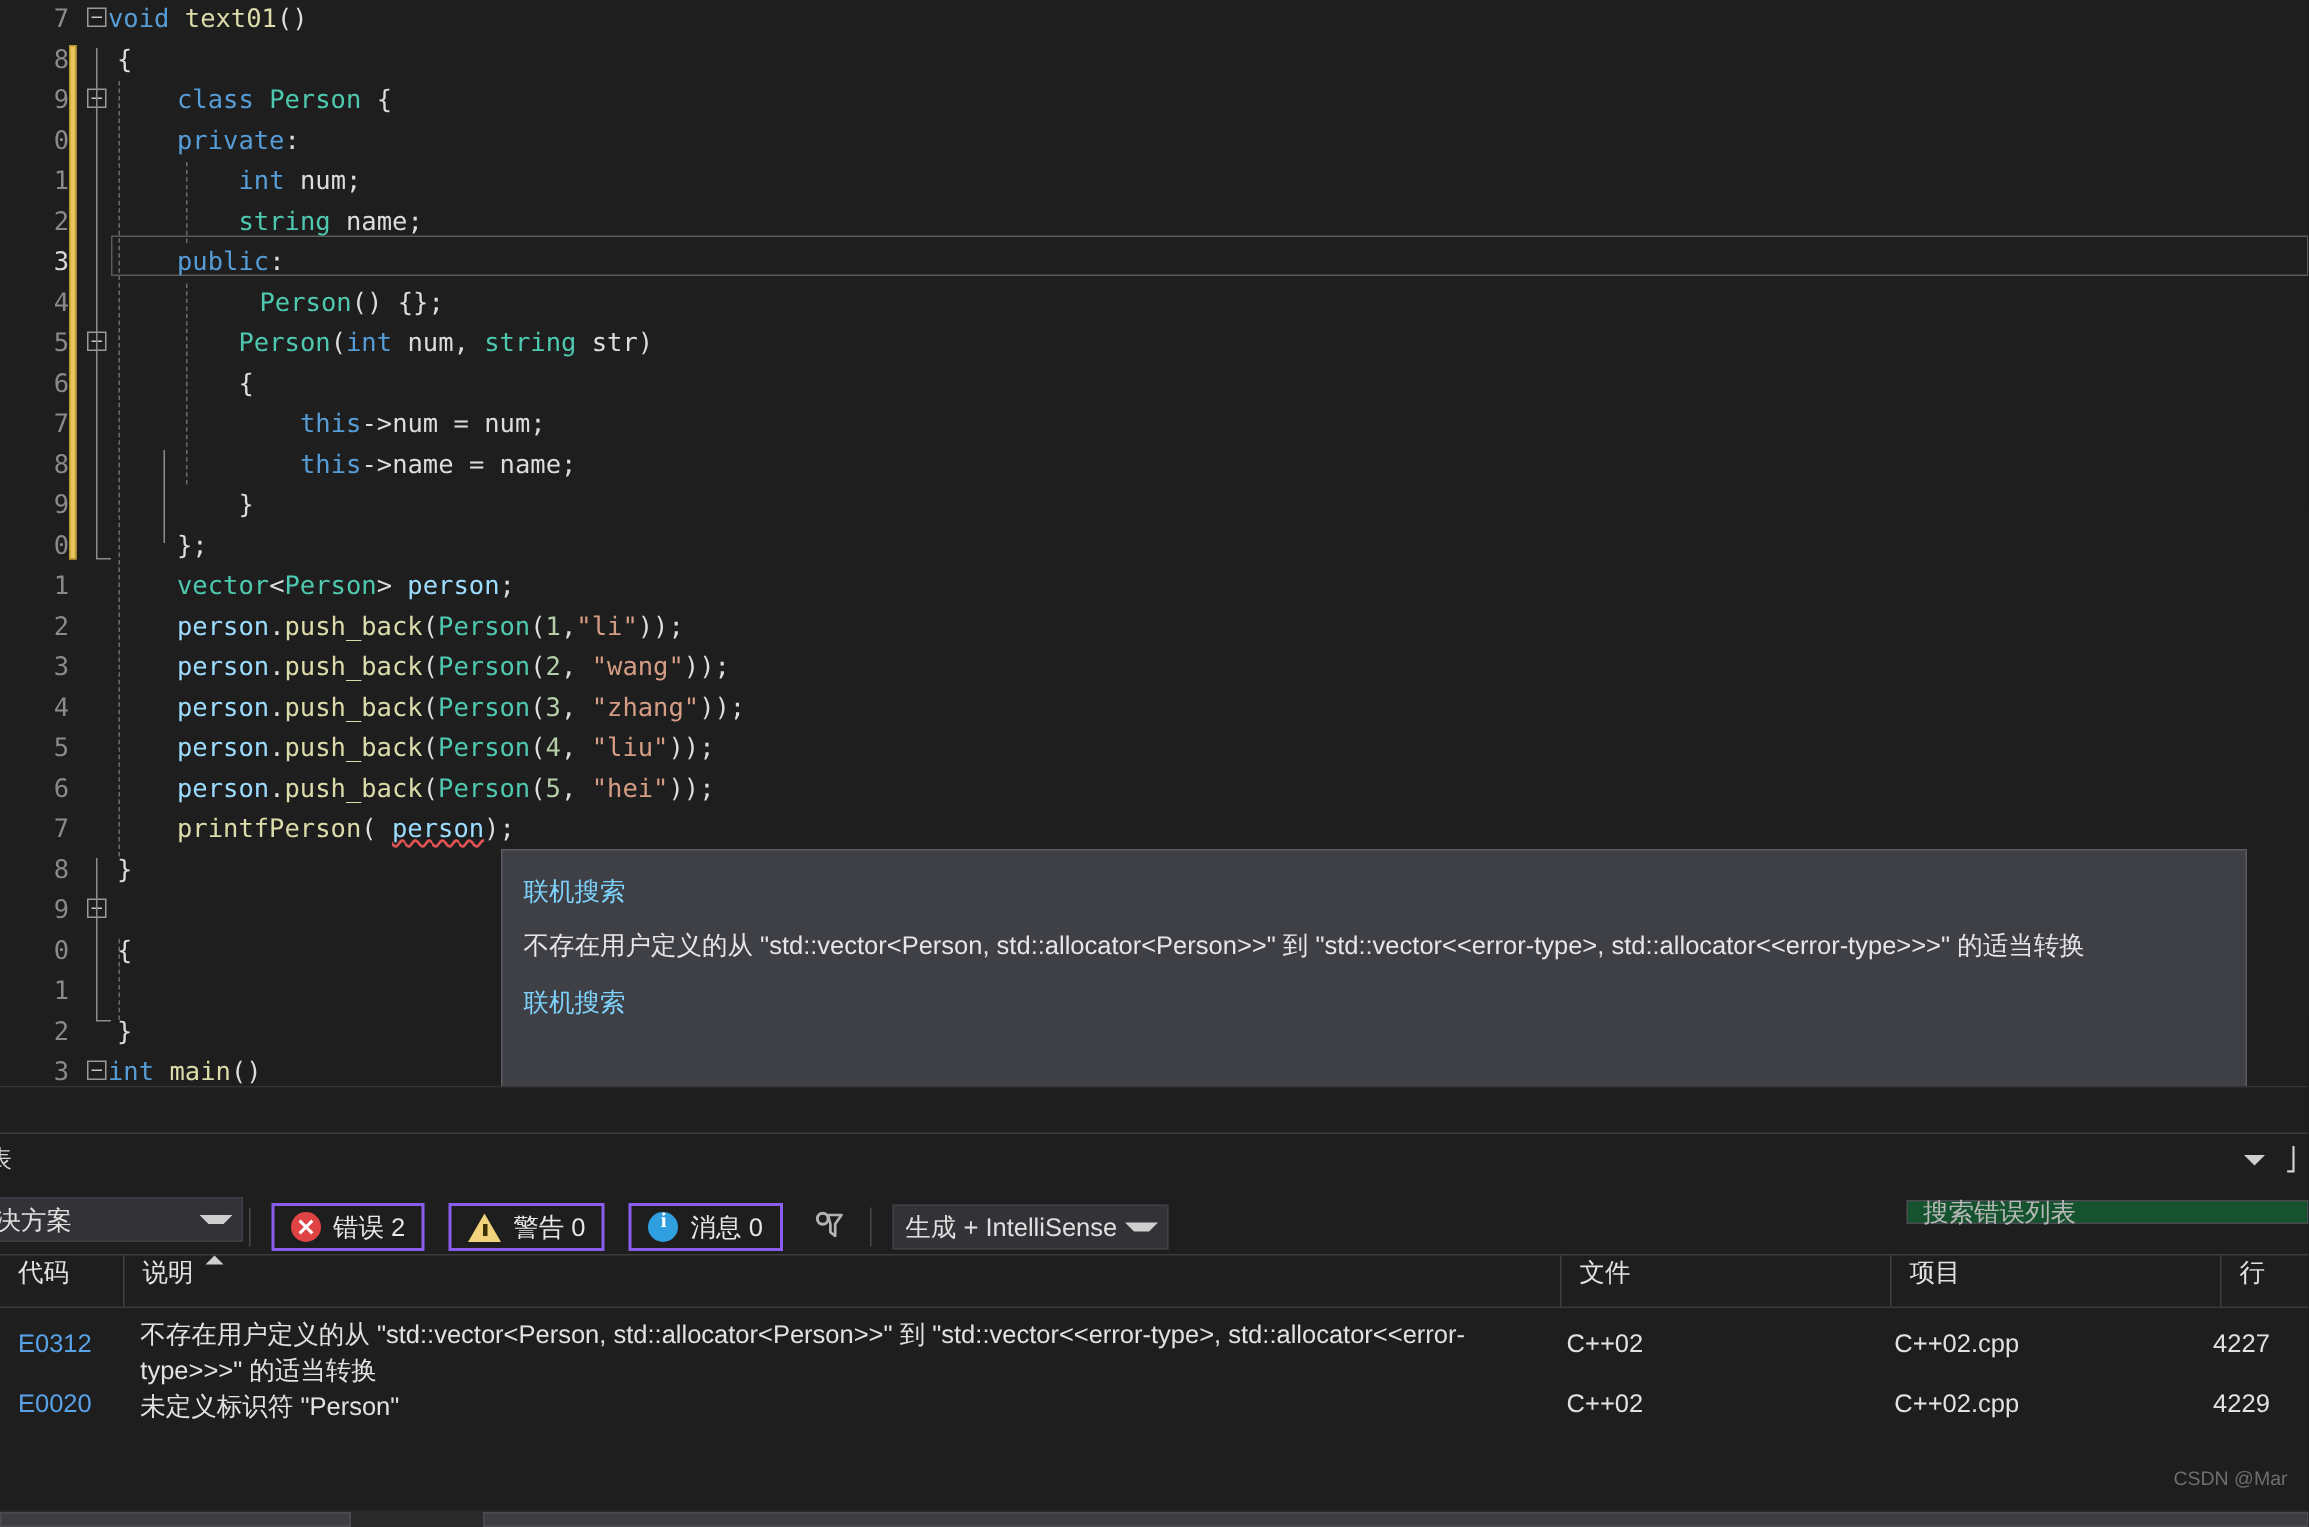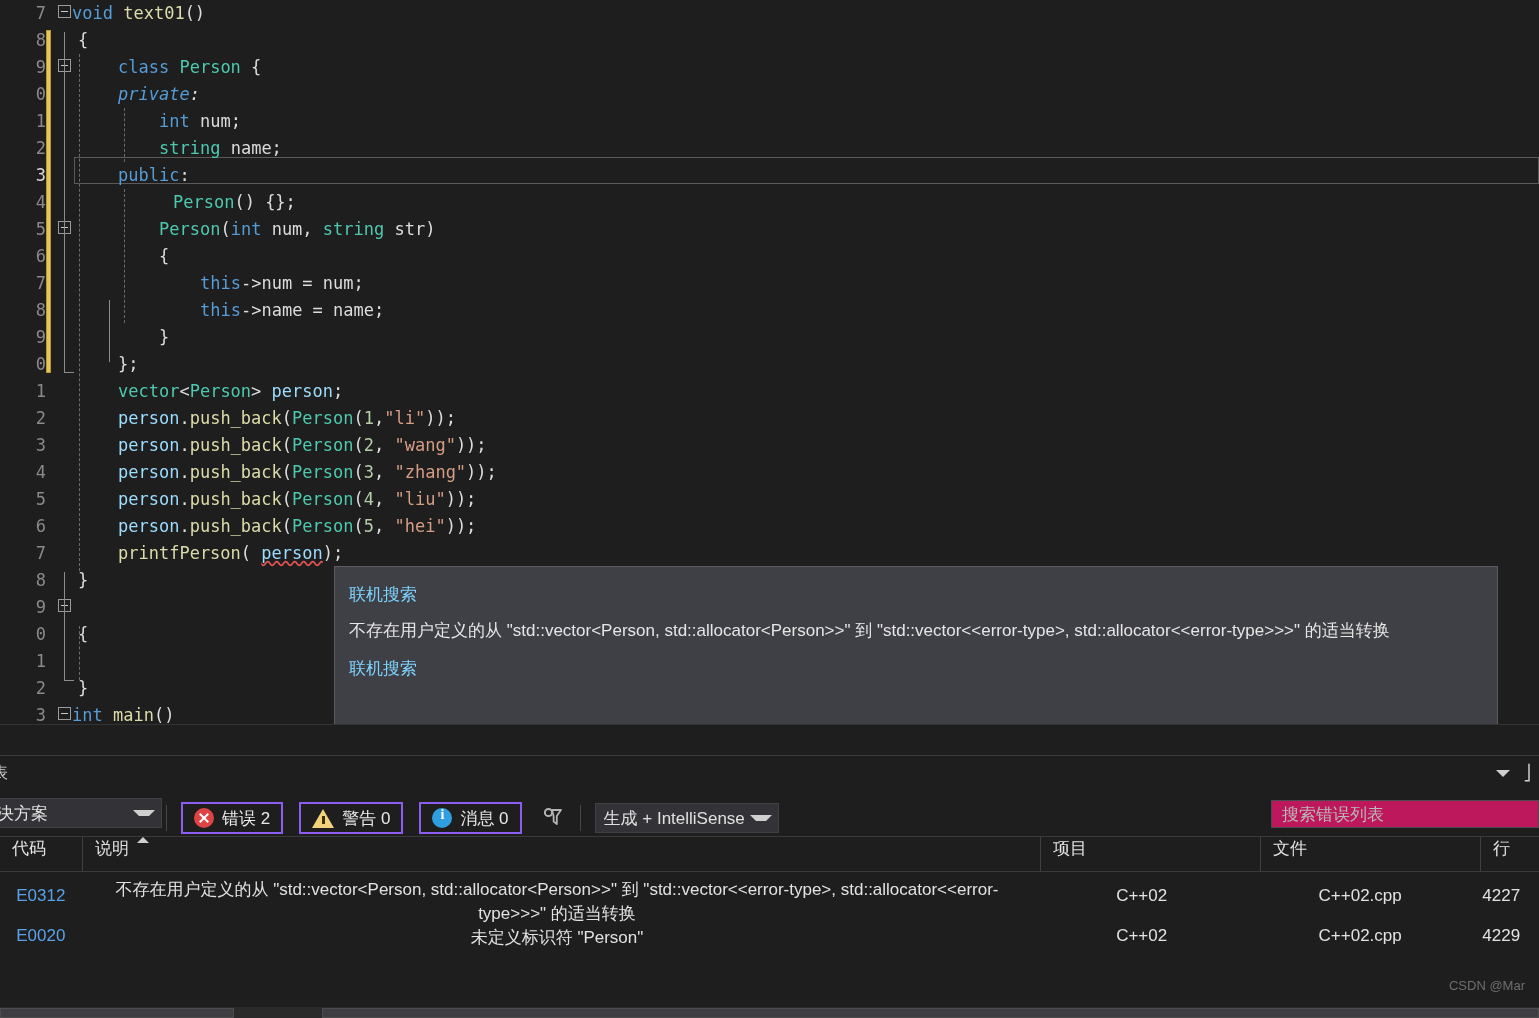--- a/index.html
+++ b/index.html
@@ -71,31 +71,31 @@
   .ico-err:before,.ico-err:after{content:"";position:absolute;left:4px;top:9px;width:12px;height:2px;background:#fff;}
   .ico-err:before{transform:rotate(45deg);} .ico-err:after{transform:rotate(-45deg);}
   .ico-warn{width:0;height:0;border-left:11px solid transparent;border-right:11px solid transparent;
      border-bottom:19px solid #f2d27a;position:relative;flex:0 0 auto;}
   .ico-warn:after{content:"";position:absolute;left:-1.5px;top:7px;width:3px;height:8px;background:#3a3000;}
   .ico-info{width:20px;height:20px;border-radius:50%;background:#2f9fe0;position:relative;flex:0 0 auto;}
   .ico-info:before{content:"i";position:absolute;left:0;top:-1px;width:20px;text-align:center;color:#fff;
      font-size:14px;font-weight:bold;font-family:"Liberation Serif",serif;}
   .filter-ico svg{display:block;}
 
-  .search-box{position:absolute;right:0;top:44px;width:268px;height:28px;background:#be185d;
+  .search-box{position:absolute;right:0;top:44px;width:268px;height:16px;background:#14532d;
      border:1px solid #4a4a50;box-sizing:border-box;color:#b8b8b8;font-size:17px;
      display:flex;align-items:center;padding-left:10px;}
 
   .grid-head{position:absolute;left:0;top:80px;width:1539px;height:34px;border-top:1px solid #3a3a3a;
      border-bottom:1px solid #3a3a3a;display:flex;align-items:center;color:#e2e2e2;font-size:17px;}
   .gh{position:relative;height:34px;display:flex;align-items:flex-start;padding-left:12px;box-sizing:border-box;}
   .gh + .gh{border-left:1px solid #3f3f46;}
   .sortcar{margin-left:8px;width:0;height:0;border-left:6px solid transparent;border-right:6px solid transparent;border-bottom:6px solid #cfcfcf;}
 
-  .rows{position:absolute;left:0;top:114px;width:1539px;text-align:center;}
+  .rows{position:absolute;left:0;top:114px;width:1539px;}
   .row{display:flex;align-items:flex-start;color:#e2e2e2;font-size:17px;}
   .cell{box-sizing:border-box;padding:8px 12px;}
   .c-code{color:#5aa2e8;}
   .c-desc{line-height:24px;}
 
   .watermark{position:absolute;right:14px;bottom:26px;color:#6e6e6e;font-size:13px;
      font-family:"Liberation Sans",sans-serif;}
 
   .hscroll{position:absolute;left:0;bottom:0;width:1539px;height:12px;background:#2a2a2a;}
   .hthumb{position:absolute;top:1px;height:10px;background:#3e3e42;border:1px solid #4d4d50;box-sizing:border-box;}
@@ -136,21 +136,21 @@
       <div class="line" style="top:27px;position:absolute;left:26px;right:0;">
         <span class="ln">8</span>
         <span class="ltext" style="left:52px;"><span class="pln">{</span></span>
       </div>
       <div class="line" style="top:54px;position:absolute;left:26px;right:0;">
         <span class="ln">9</span>
         <span class="ltext" style="left:92px;"><span class="kw">class</span> <span class="typ">Person</span> <span class="pln">{</span></span>
       </div>
       <div class="line" style="top:81px;position:absolute;left:26px;right:0;">
         <span class="ln">0</span>
-        <span class="ltext" style="left:92px;font-style:italic;"><span class="kw">private</span><span class="pln">:</span></span>
+        <span class="ltext" style="left:92px;"><span class="kw">private</span><span class="pln">:</span></span>
       </div>
       <div class="line" style="top:108px;position:absolute;left:26px;right:0;">
         <span class="ln">1</span>
         <span class="ltext" style="left:133px;"><span class="kw">int</span> <span class="pln">num;</span></span>
       </div>
       <div class="line" style="top:135px;position:absolute;left:26px;right:0;">
         <span class="ln">2</span>
         <span class="ltext" style="left:133px;"><span class="typ">string</span> <span class="pln">name;</span></span>
       </div>
       <div class="line" style="top:162px;position:absolute;left:26px;right:0;">
@@ -309,24 +309,24 @@
 
     <div class="grid-head">
       <div class="gh" style="width:82px;">
         <span>代码</span>
       </div>
       <div class="gh" style="width:958px;">
         <span>说明</span>
         <span class="sortcar"></span>
       </div>
       <div class="gh" style="width:220px;">
+        <span>文件</span>
+      </div>
+      <div class="gh" style="width:220px;">
         <span>项目</span>
-      </div>
-      <div class="gh" style="width:220px;">
-        <span>文件</span>
       </div>
       <div class="gh" style="width:59px;">
         <span>行</span>
       </div>
     </div>
 
     <div class="rows">
       <div class="row" style="height:48px;">
         <div class="cell c-code" style="width:82px;padding-top:16px;">E0312</div>
         <div class="cell c-desc" style="width:958px;">不存在用户定义的从 "std::vector&lt;Person, std::allocator&lt;Person&gt;&gt;" 到 "std::vector&lt;&lt;error-type&gt;, std::allocator&lt;&lt;error-type&gt;&gt;&gt;" 的适当转换</div>

